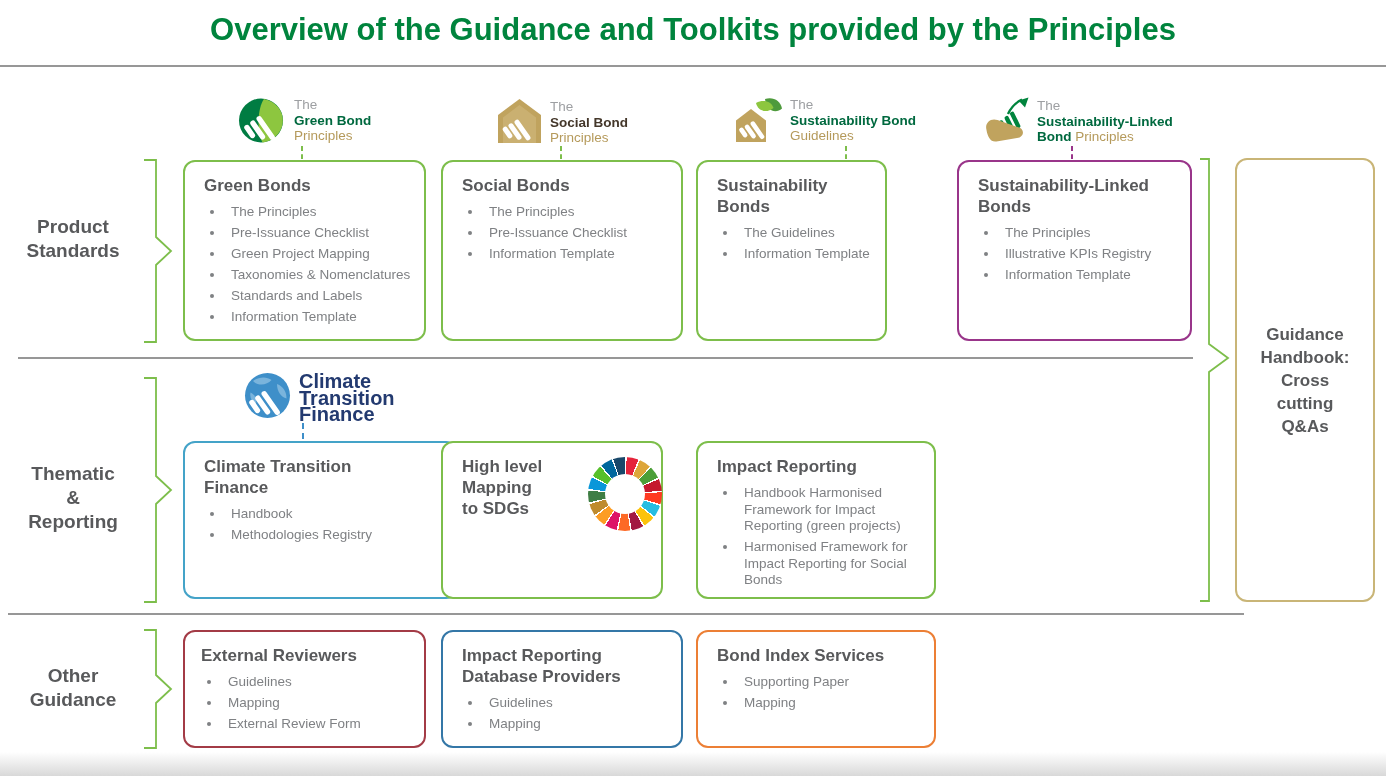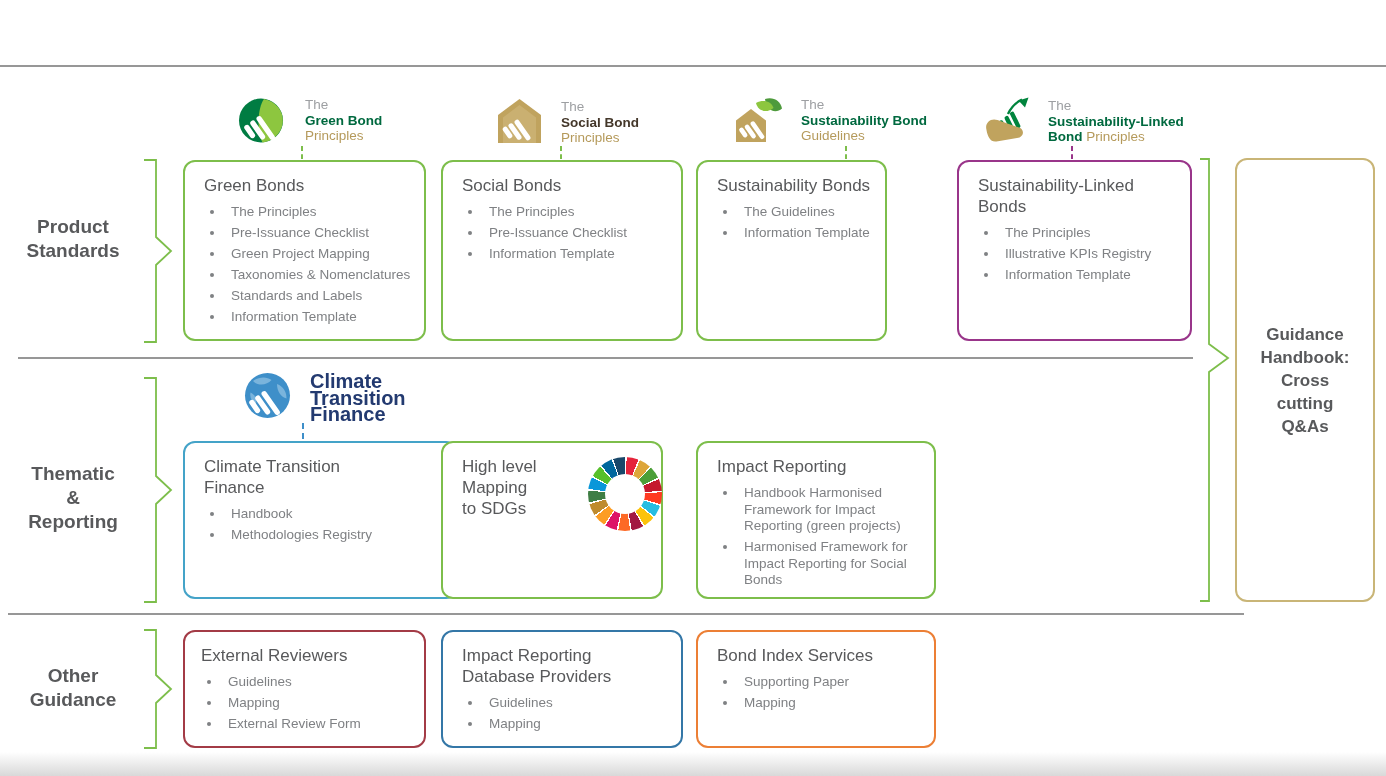--- a/index.html
+++ b/index.html
@@ -4,37 +4,37 @@
 <style>
   html,body{margin:0;padding:0;background:#fff;}
   .canvas{position:relative;width:1386px;height:776px;background:#ffffff;overflow:hidden;
           font-family:"Liberation Sans",sans-serif;}
   .page-title{position:absolute;top:12px;left:0;width:100%;text-align:center;
           font-size:31px;font-weight:bold;color:var(--title_green);}
   .hr{position:absolute;height:2px;background:var(--separator_gray);}
   
   .box{position:absolute;box-sizing:border-box;background:#fff;border:2px solid var(--accent_green);
        border-radius:12px;padding:13px 12px 8px 19px;}
-  .box h3{margin:0;font-size:17px;line-height:21px;font-weight:normal;color:var(--heading_gray);
+  .box h3{margin:0;font-size:17px;line-height:21px;font-weight:bold;color:var(--heading_gray);
           white-space:pre-line;}
   .box ul{margin:8px 0 0;padding-left:21px;list-style:disc;}
   .box li{font-size:13.5px;line-height:16.5px;color:var(--text_gray);padding-left:6px;margin-bottom:4.5px;}
   .b-green{border-color:var(--accent_green);}
   .b-purple{border-color:var(--purple);}
   .b-lightblue{border-color:var(--light_blue);}
   .b-steelblue{border-color:var(--steel_blue);}
   .b-darkred{border-color:var(--dark_red);padding-left:16px;}
   .b-orange{border-color:var(--orange);}
   
   .row-label{position:absolute;left:6px;width:134px;text-align:center;font-size:19px;line-height:24px;
           font-weight:bold;color:var(--heading_gray);white-space:pre-line;}
   .bracket{position:absolute;}
   .bracket polyline{fill:none;stroke:var(--accent_green);stroke-width:1.8;}
   
-  .logo{position:absolute;display:flex;gap:18px;align-items:flex-start;}
+  .logo{position:absolute;display:flex;gap:7px;align-items:flex-start;}
   .logo-text{font-size:13.5px;line-height:15.5px;padding-top:1px;}
   .l-pre,.l-main,.l-sub{display:block;}
   .l-pre{color:var(--logo_gray);}
   .l-main{font-weight:bold;}
   .c-green{color:var(--logo_green);}
   .c-brown{color:var(--logo_brown);}
   .l-sub{color:var(--logo_tan);}
   .inline{display:inline;}
   .ctf-text{font-size:20px;line-height:16.5px;font-weight:bold;color:var(--ctf_navy);white-space:pre-line;padding-top:2px;}
   
@@ -50,20 +50,21 @@
   .sdg-hole{position:absolute;left:50%;top:50%;width:40px;height:40px;margin:-20px 0 0 -20px;
           background:#fff;border-radius:50%;}
   .bottom-fade{position:absolute;left:0;right:0;bottom:0;height:24px;
           background:linear-gradient(to bottom, rgba(230,230,230,0), rgba(185,185,185,0.55));}
 </style>
 </head>
 <body>
 
 <div class="canvas">
 
+  <div class="page-title">Overview of the Guidance and Toolkits provided by the Principles</div>
   <div class="hr" style="top:65px;left:0;width:1386px;"></div>
 
   <div class="logo" style="left:238px;top:96px;">
     <span>
       <svg width="49" height="49" viewBox="0 0 49 49">
         <circle cx="23" cy="24.5" r="22" fill="#007C42"></circle>
         <path d="M26 3 C38 5.5 45.5 15 44.8 26 C44 37.5 34 45.5 24.5 46.4 C18.5 36 19.5 11.5 26 3 Z" fill="#8DC63F"></path>
         <g fill="#FFFFFF">
           <rect x="9" y="28" width="5.4" height="15" rx="2.7" transform="rotate(-35 11.7 35.5)"></rect>
           <rect x="17" y="23" width="5.4" height="22" rx="2.7" transform="rotate(-35 19.7 34)"></rect>

